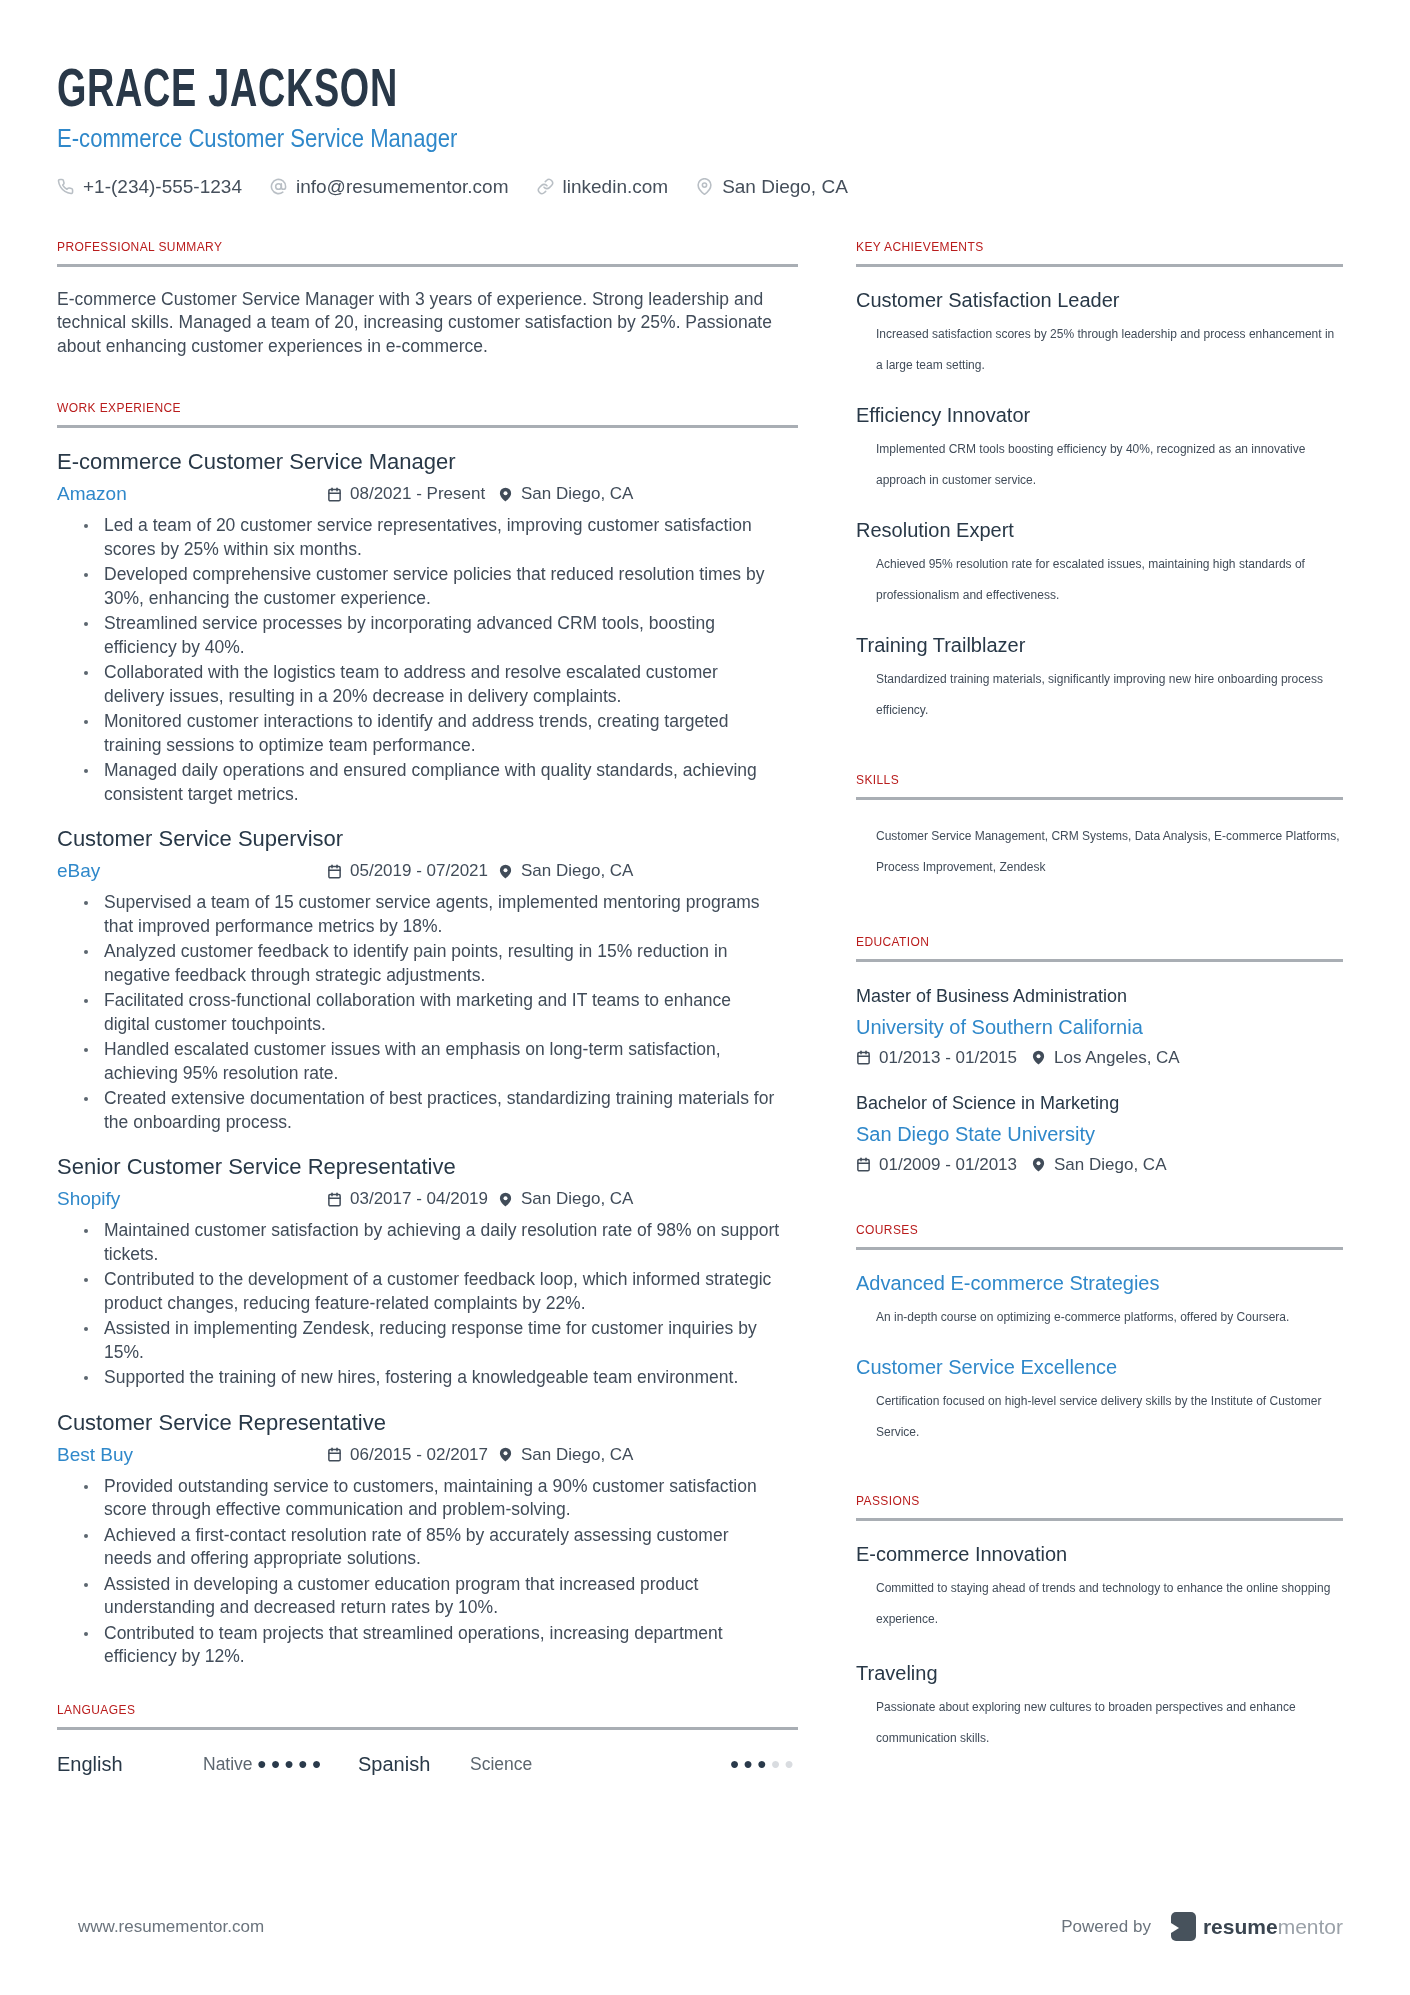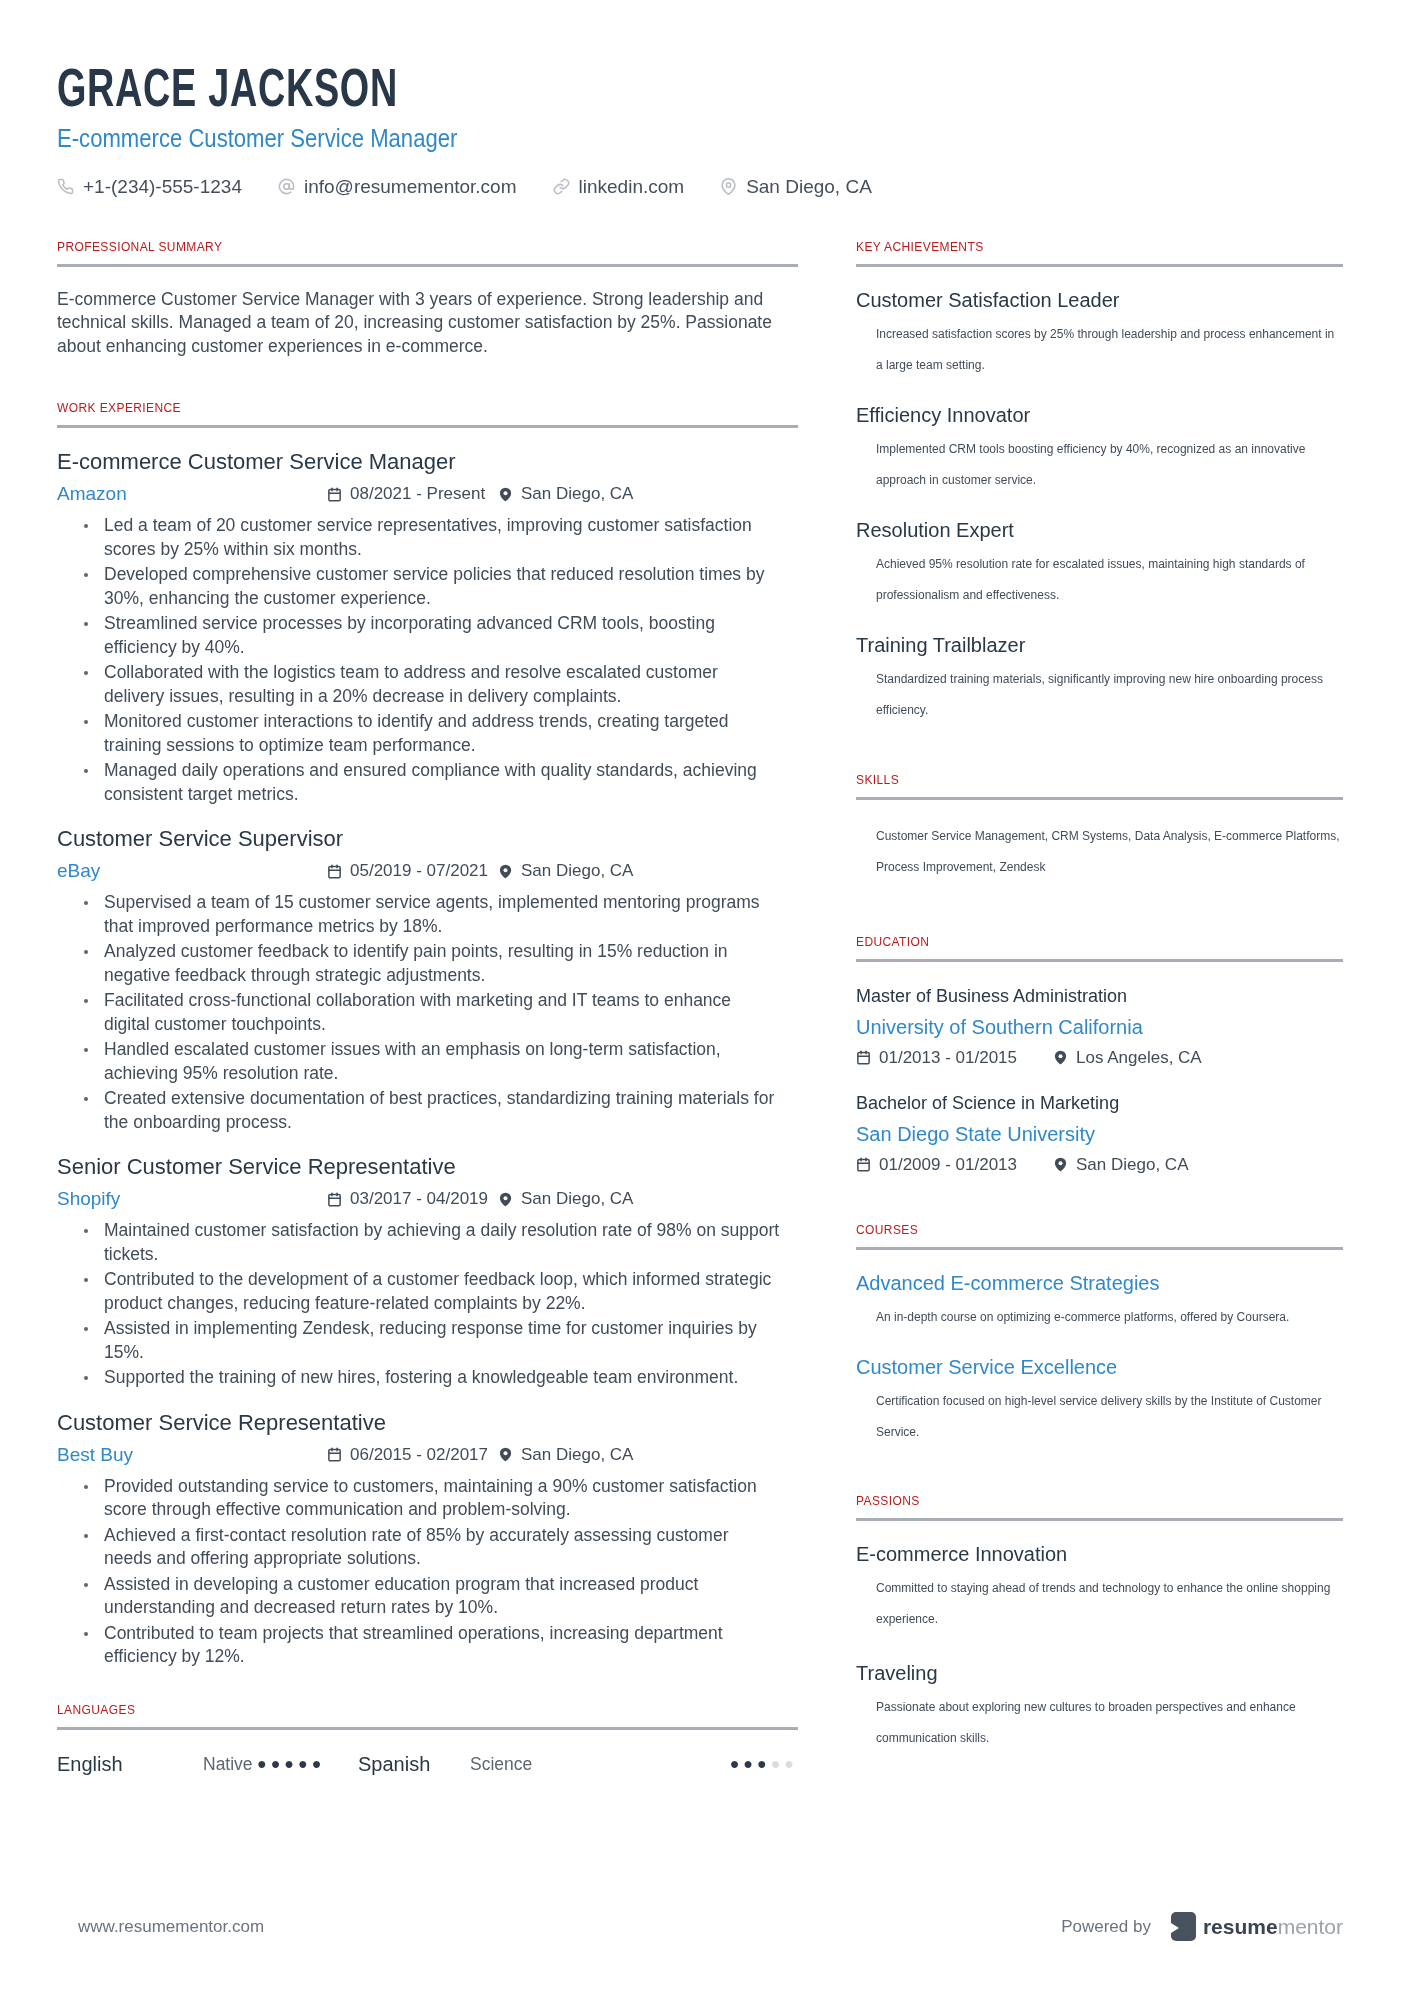--- a/index.html
+++ b/index.html
@@ -6,21 +6,21 @@
   html,body { background:#ffffff; }
   body { font-family:"Liberation Sans","DejaVu Sans",sans-serif; color:#414c59; }
   .page { position:relative; width:1410px; height:1995px; background:#fff; overflow:hidden;
           padding:64px 67px 0 57px; }
 
   
   .name { font-size:54px; font-weight:800; color:#293848; line-height:0.88;
           transform:scaleX(0.70); transform-origin:left; white-space:nowrap; letter-spacing:1px; }
   .role { margin-top:13px; font-size:26px; font-weight:500; color:#2f88ca; line-height:1.05;
           transform:scaleX(0.85); transform-origin:left; white-space:nowrap; }
-  .contact-row { margin-top:24px; display:flex; align-items:flex-end; gap:36px; font-size:19px; color:#454f5b; }
+  .contact-row { margin-top:24px; display:flex; align-items:flex-end; gap:28px; font-size:19px; color:#454f5b; }
   .contact-item { display:flex; align-items:center; gap:9px; }
   .cicon { display:inline-flex; color:#b9bfc5; }
   .cicon svg { display:block; }
 
   
   .columns { display:flex; gap:58px; margin-top:40px; }
   .col-left { width:741px; flex:0 0 741px; }
   .col-right { width:487px; flex:0 0 487px; }
 
   
@@ -66,21 +66,21 @@
   .r-title { font-size:20px; font-weight:500; color:#283847; line-height:24px; }
   .r-title-blue { color:#2f88ca; }
   .r-body { margin-top:7px; font-size:12px; line-height:31px; color:#414c59;margin-left:20px; }
   .sec-skills { margin-top:45px; }
   .sec-education { margin-top:50px; }
   .sec-courses { margin-top:46px; }
   .sec-passions { margin-top:44px; }
   .edu-item { margin-bottom:22px; }
   .edu-degree { font-size:18px; font-weight:500; color:#283847; line-height:26px; }
   .edu-school { margin-top:7px; font-size:20px; font-weight:500; color:#2f88ca; }
-  .edu-meta { margin-top:9px; display:flex; align-items:center; gap:36px; }
+  .edu-meta { margin-top:9px; display:flex; align-items:center; gap:14px; }
 
   
   .footer { position:absolute; left:57px; right:67px; top:1912px; display:flex;
             justify-content:space-between; align-items:center; }
   .site-url { font-size:17px; color:#6b747d; margin-left:21px; }
   .powered { display:flex; align-items:center; gap:20px; }
   .powered-label { font-size:17px; color:#6b747d; }
   .brand { display:flex; align-items:center; gap:7px; }
   .brand-icon { position:relative; width:25px; height:29px; background:#47525c; border-radius:5px; }
   .brand-icon::after { content:""; position:absolute; left:0; top:11px; border-left:8px solid #ffffff;

